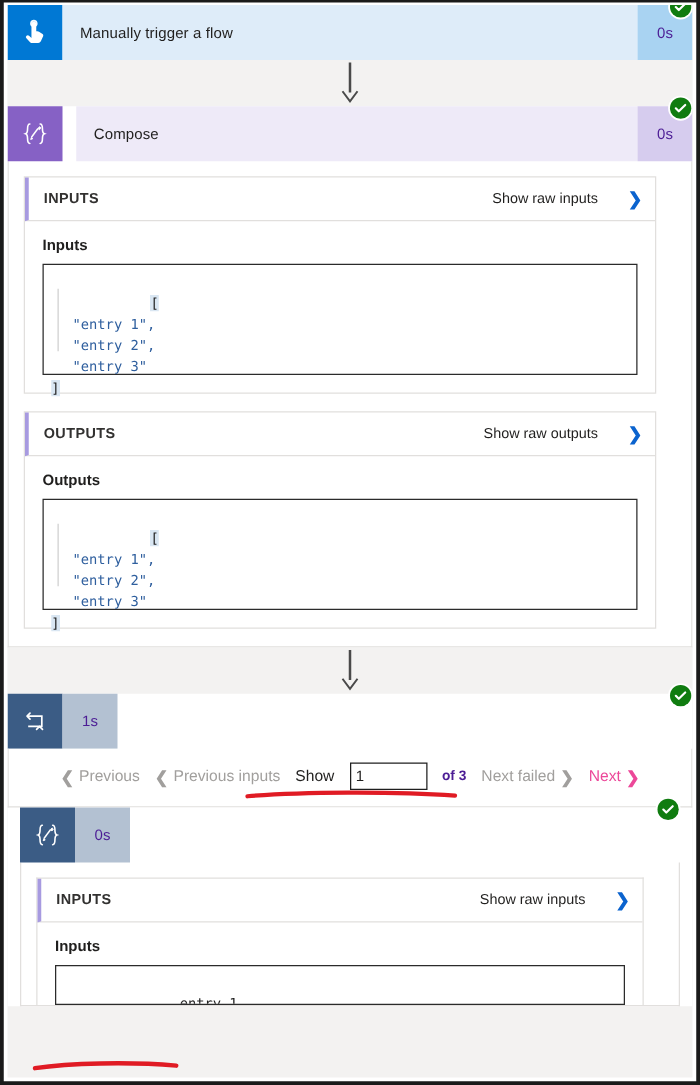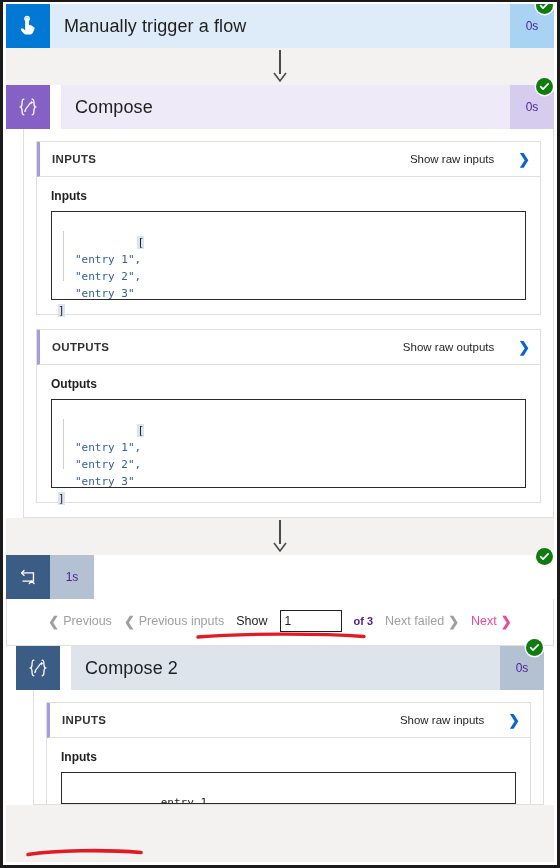--- a/index.html
+++ b/index.html
@@ -37,21 +37,21 @@
     position:relative;
   }
   .card-icon{
     width:44px;min-width:44px;
     display:flex;align-items:center;justify-content:center;
   }
   .card-title{
     flex:1;
     display:flex;align-items:center;
     padding-left:14px;
-    font-size:18px;
+    font-size:12px;
     color:#201f1e;
     letter-spacing:.1px;
   }
   .card-dur{
     width:44px;min-width:44px;
     display:flex;align-items:center;justify-content:center;
     font-size:12px;color:#4c1d95;
   }
   .status-dot{
     position:absolute;right:1px;top:-7px;
@@ -73,22 +73,21 @@
   
   .t-loop .card-icon{background:#3b5c85;}
   .t-loop .card-title{background:#dde4ec;}
   .t-loop .card-dur{background:#b3c1d2;}
 
   
   .card-body{
     background:#ffffff;
     border:1px solid #e1dfdd;
     border-top:none;
-    padding:12px 12px 14px 12px;
-    margin-left:17px;
+    padding:12px 28px 14px 12px;
   }
 
   
   .io-panel{
     border:1px solid #e1dfdd;
     background:#ffffff;
     margin-bottom:14px;
   }
   .io-panel:last-child{margin-bottom:0;}
   .io-head{
@@ -338,21 +337,20 @@
       <div class="card-head">
         <div class="card-icon">
           <svg width="24" height="22" viewBox="0 0 26 24" fill="none" stroke="#ffffff" stroke-width="1.4">
             <path d="M8.5 3.5c-2 0-2 2.6-2 4.3s0 3.6-1.7 4.2c1.7.6 1.7 2.5 1.7 4.2s0 4.3 2 4.3" stroke-linecap="round"></path>
             <path d="M17.5 3.5c2 0 2 2.6 2 4.3s0 3.6 1.7 4.2c-1.7.6-1.7 2.5-1.7 4.2s0 4.3-2 4.3" stroke-linecap="round"></path>
             <path d="M15.6 7.4 9.9 15.1" stroke-width="1.3"></path>
             <path d="M15.6 7.4l1.3-1.6 1.2 1-1.2 1.7z" fill="#ffffff" stroke-width=".8"></path>
             <path d="M9.9 15.1 9.2 17l1.8-.6z" fill="#ffffff" stroke-width=".8"></path>
           </svg>
         </div>
-        <div class="card-title">Compose 2</div>
         <div class="card-dur">0s</div>
         <div class="status-dot" style="right:1px;">
           <svg width="11" height="11" viewBox="0 0 12 12">
                 <path d="M1.8 6.2 4.4 8.8 10 3.2" stroke="#ffffff" stroke-width="1.9" fill="none" stroke-linecap="round" stroke-linejoin="round"></path>
               </svg>
         </div>
       </div>
 
       <div class="card-body" style="padding-bottom:0;">
         <div class="io-panel" style="border-bottom:none;">

